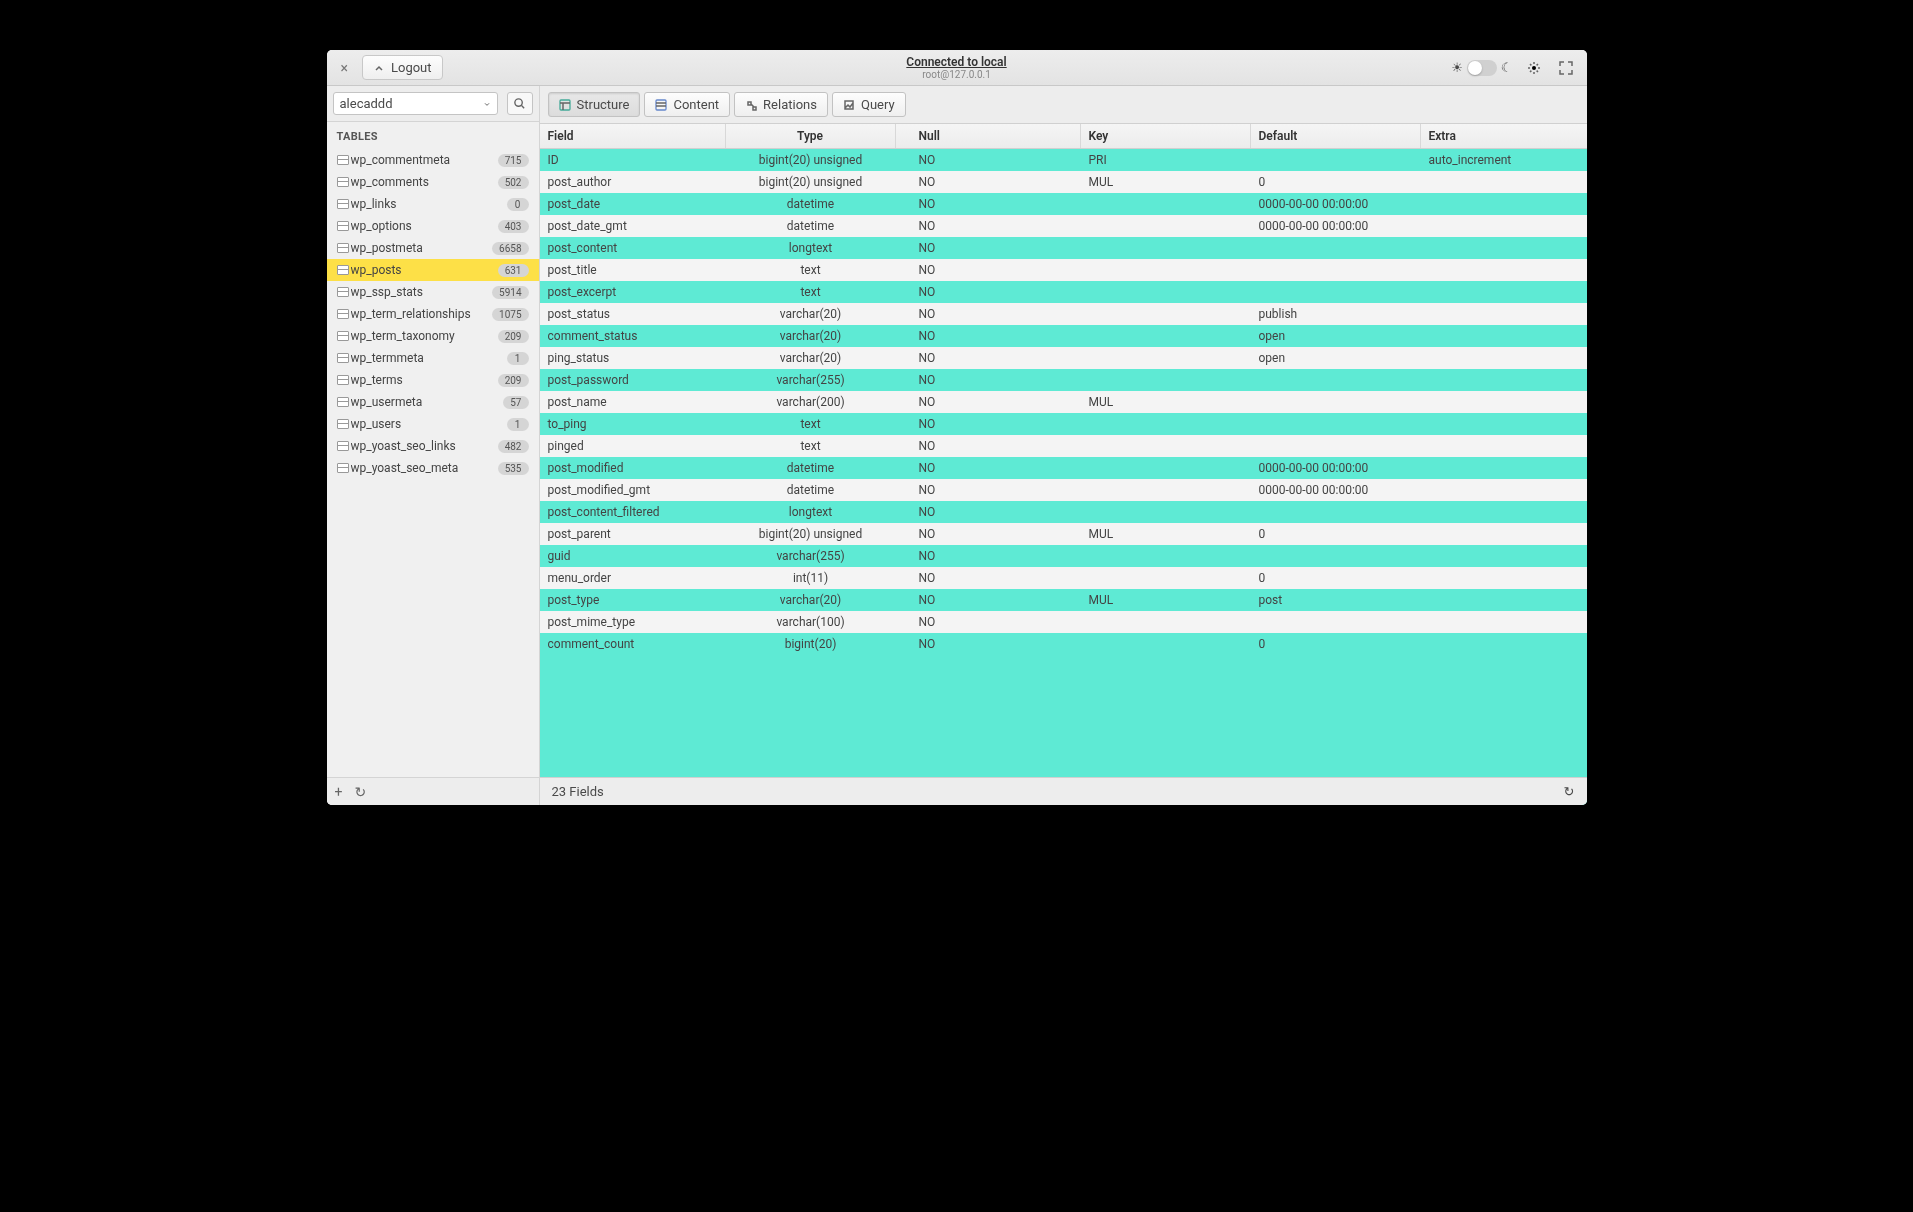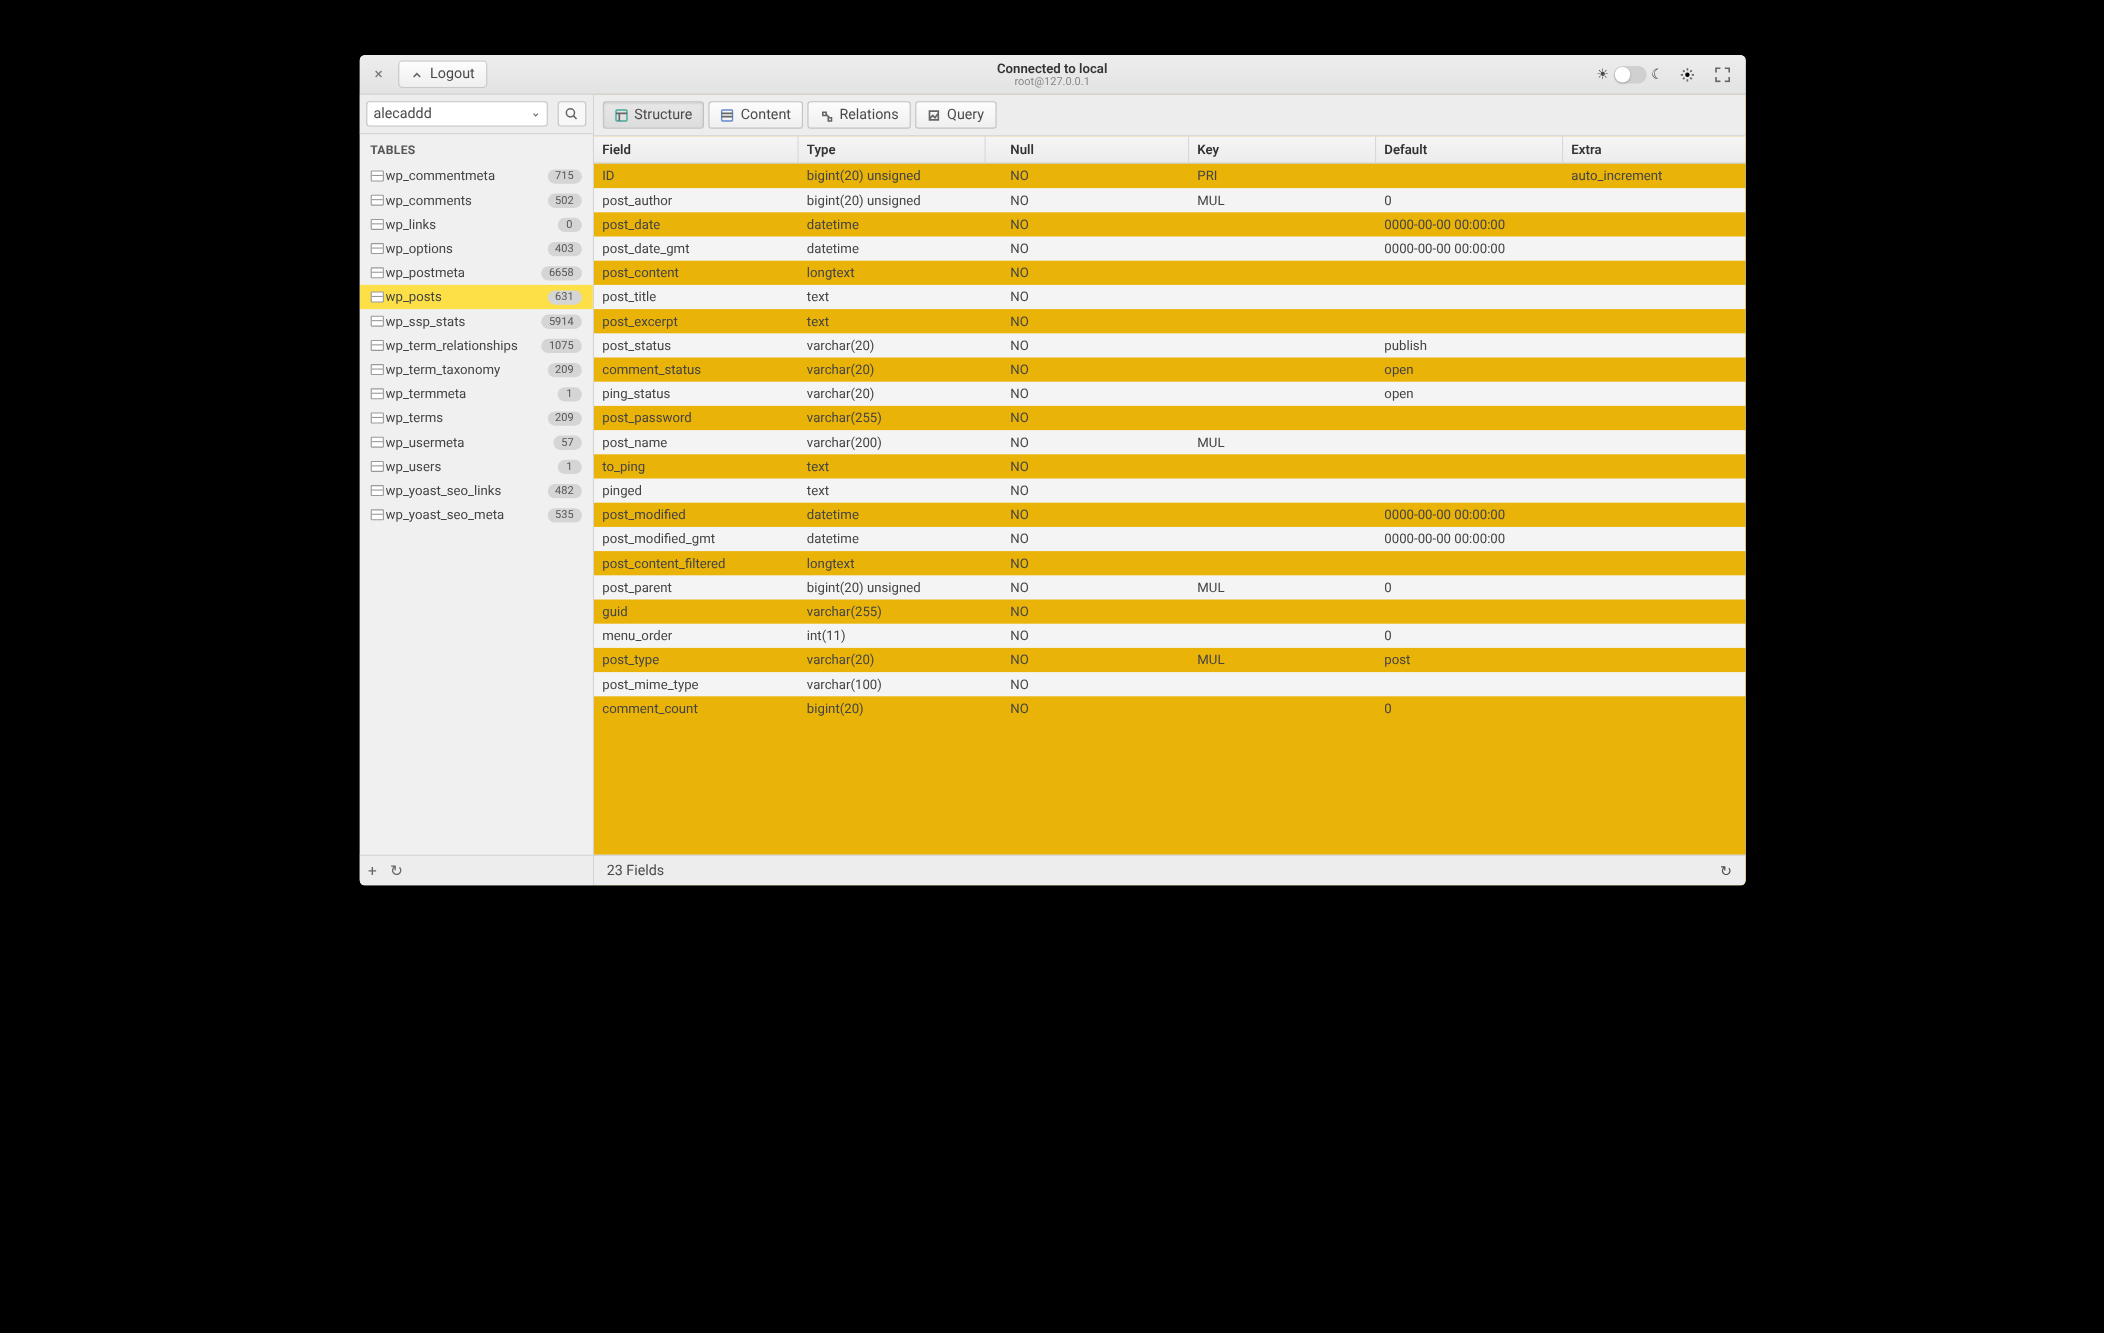--- a/index.html
+++ b/index.html
@@ -3,21 +3,21 @@
 <meta charset="utf-8">
 <style>
 * { margin:0; padding:0; box-sizing:border-box; font-family:-apple-system,BlinkMacSystemFont,"Segoe UI",Roboto,sans-serif; font-size:13px; color:#4a4a4a; }
 body { background:#000; display:flex; justify-content:center; align-items:flex-start; padding-top:50px; }
 .window { width:1260px; height:755px; background:#f5f5f5; border-radius:5px; box-shadow:0 10px 40px rgba(0,0,0,.6); display:flex; flex-direction:column; overflow:hidden; }
 .titlebar { height:36px; background:linear-gradient(#ededed,#e3e3e3); border-bottom:1px solid #c8c8c8; display:flex; align-items:center; padding:0 10px; position:relative; }
 .titlebar .close { color:#777; font-size:14px; cursor:pointer; padding:2px 4px; }
 .logout-btn { margin-left:10px; background:linear-gradient(#fdfdfd,#efefef); border:1px solid #c8c8c8; border-radius:4px; padding:4px 10px; display:flex; align-items:center; gap:6px; cursor:pointer;justify-content:space-between; }
 .logout-btn svg { width:12px; height:12px; }
 .titlebar-center { position:absolute; left:50%; transform:translateX(-50%); text-align:center; }
-.titlebar-center .t1 { font-weight:600; color:#333; font-size:12px; }
+.titlebar-center .t1 { font-weight:600; color:#333; font-size:12px;text-decoration:underline; }
 .titlebar-center .t2 { font-size:10px; color:#888; }
 .titlebar-right { margin-left:auto; display:flex; align-items:center; gap:10px; }
 .toggle-wrap { display:flex; align-items:center; gap:4px; color:#999; }
 .toggle { width:30px; height:16px; background:#d0d0d0; border-radius:8px; position:relative; cursor:pointer; }
 .toggle::after { content:""; position:absolute; left:1px; top:1px; width:14px; height:14px; background:#fff; border-radius:50%; box-shadow:0 1px 2px rgba(0,0,0,.25); }
 .icon-btn { color:#777; cursor:pointer; padding:4px; display:flex; }
 .icon-btn svg { width:14px; height:14px; }
 .body { flex:1; display:flex; min-height:0; }
 .sidebar { width:213px; display:flex; flex-direction:column; border-right:1px solid #d4d4d4; background:#f0f0f0; }
 .db-row { display:flex; padding:6px; gap:9px; border-bottom:1px solid #d4d4d4; background:#ededed; }
@@ -26,29 +26,29 @@
 .sb-heading { padding:8px 10px 6px; font-weight:700; font-size:11px; color:#555; letter-spacing:.3px; }
 .table-list { flex:1; overflow:auto; }
 .tbl-item { display:flex; align-items:center; padding:4px 10px; gap:2px; cursor:pointer; }
 .tbl-item.selected { background:#fde047; }
 .tbl-item .ico { width:12px; height:10px; border:1px solid #999; border-radius:1px; background:#fff; position:relative; flex-shrink:0; }
 .tbl-item .ico::before { content:""; position:absolute; left:0; right:0; top:3px; height:1px; background:#999; }
 .tbl-item .nm { flex:1; font-size:12px; color:#444; white-space:nowrap; overflow:hidden; text-overflow:ellipsis; }
 .tbl-item .cnt { background:#d5d5d5; border-radius:9px; padding:1px 7px; font-size:10px; color:#555; min-width:22px; text-align:center; }
 .sb-footer { height:28px; border-top:1px solid #d4d4d4; display:flex; align-items:center; padding:0 8px; gap:12px; background:#ededed; }
 .sb-footer span { color:#666; cursor:pointer; font-size:14px; }
-.main { flex:1; display:flex; flex-direction:column; background:#eab308; min-width:0; }
+.main { flex:1; display:flex; flex-direction:column; background:#5eead4; min-width:0; }
 .toolbar { background:#ededed; border-bottom:1px solid #d0d0d0; padding:6px 8px; display:flex; gap:4px; }
 .tab-btn { background:linear-gradient(#fdfdfd,#efefef); border:1px solid #c2c2c2; border-radius:3px; padding:4px 10px; display:flex; align-items:center; gap:6px; cursor:pointer; font-size:12px; color:#333; }
 .tab-btn.active { background:linear-gradient(#e8e8e8,#dcdcdc); box-shadow:inset 0 1px 2px rgba(0,0,0,.12); }
 .tab-btn .tico { width:12px; height:12px; }
 .cols-header { display:flex; background:linear-gradient(#f5f5f5,#ececec); border-bottom:1px solid #d0d0d0; }
 .cols-header div { padding:5px 8px; font-weight:600; font-size:12px; color:#333; border-right:1px solid #d8d8d8; }
 .col-field { width:186px; }
-.col-type { width:170px; }
+.col-type { width:170px;text-align:center; }
 .col-null { width:170px;margin-left:15px; }
 .col-key { width:170px; }
 .col-default { width:170px; }
 .col-extra { flex:1; border-right:none!important; }
 .data-rows { flex:1; overflow:auto; }
 .drow { display:flex; }
 .drow:nth-child(even) { background:#f4f4f4; }
 .drow div { padding:4px 8px; font-size:12px; color:#444; overflow:hidden; white-space:nowrap; text-overflow:ellipsis; }
 .statusbar { height:28px; border-top:1px solid #d0d0d0; background:#ededed; display:flex; align-items:center; padding:12px 12px; font-size:12px; color:#555; }
 .statusbar .right { margin-left:auto; cursor:pointer; }

